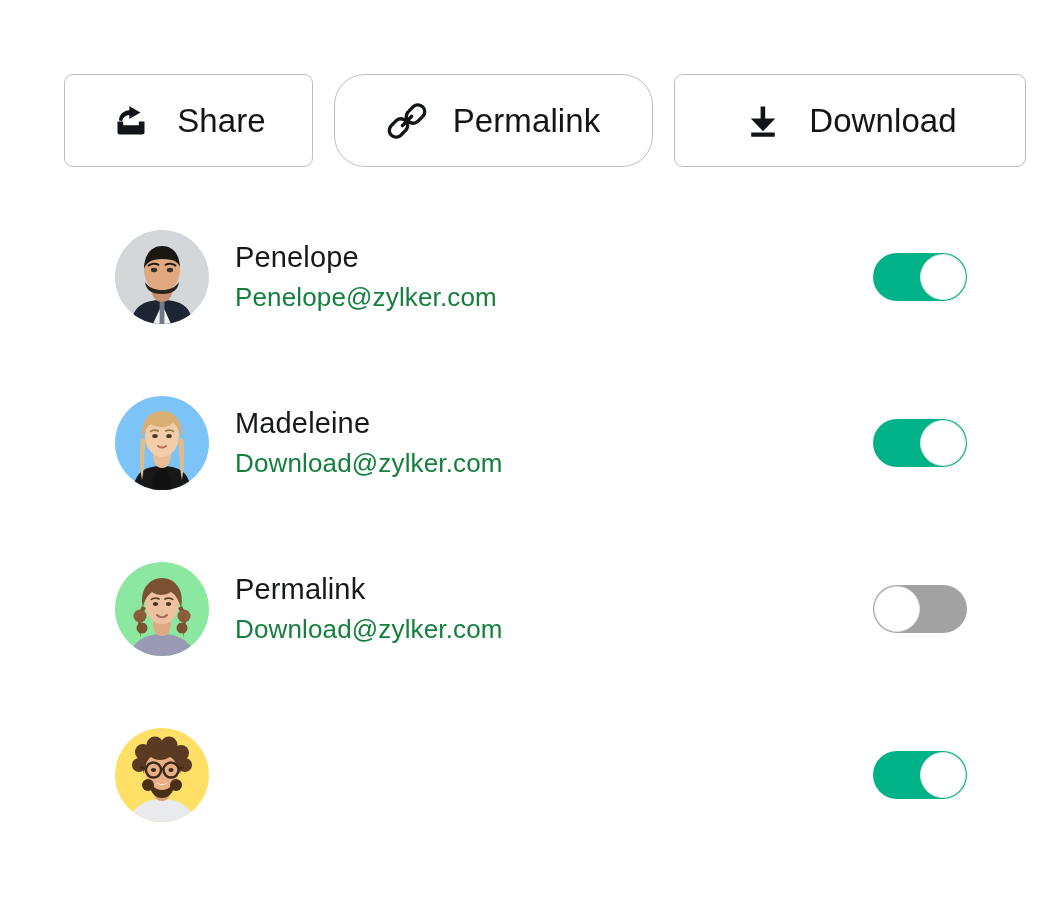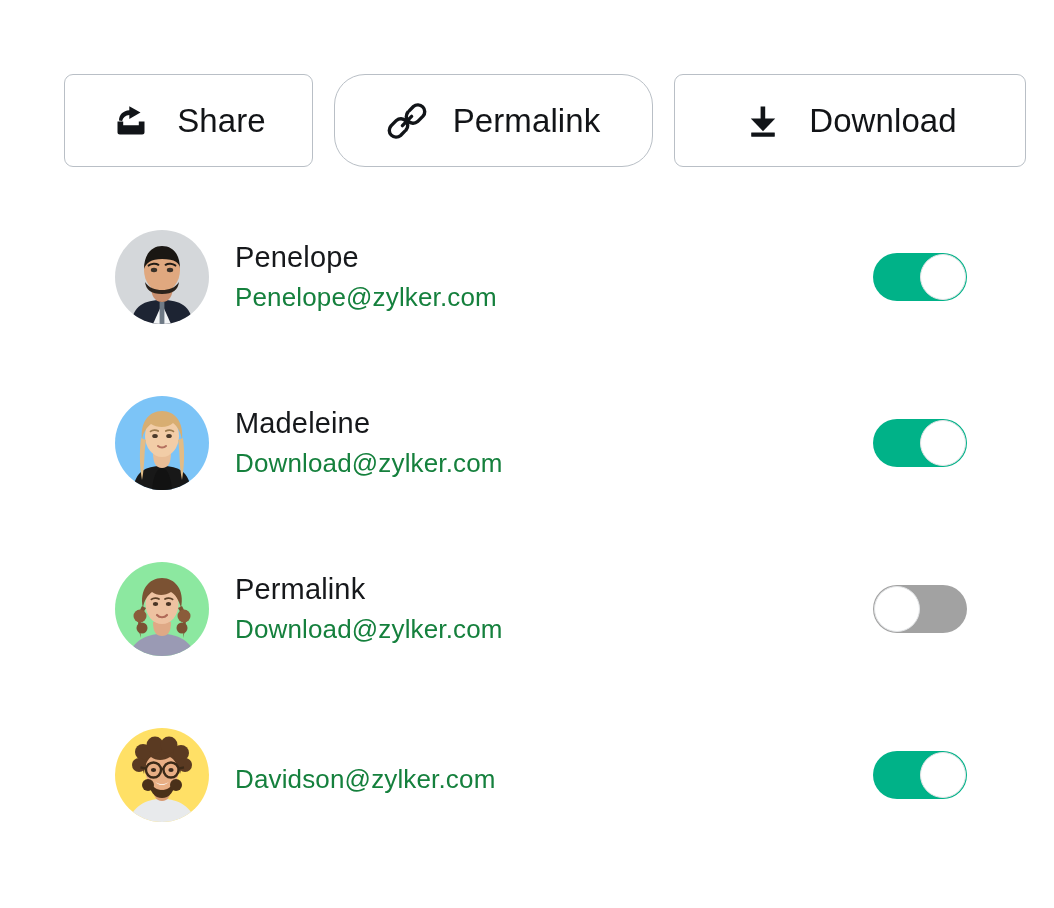--- a/index.html
+++ b/index.html
@@ -299,21 +299,20 @@
             <path d="M46 41.4 C47 40.6 47.6 40.6 48.5 41.4"></path>
             <path d="M31 40.6 L25.5 39.4"></path>
             <path d="M63.5 40.6 L69 39.4"></path>
           </g>
           <ellipse cx="38.5" cy="42" rx="2.6" ry="2" fill="#3a2a1c"></ellipse>
           <ellipse cx="56" cy="42" rx="2.6" ry="2" fill="#3a2a1c"></ellipse>
           <path d="M40 53.5 C43.5 57 50.5 57 54 53.5 C51 58 43 58 40 53.5 Z" fill="#ffffff"></path>
         </svg>
       </div>
       <div class="user-text">
-        <div class="user-email">Davidson@zylker.com</div>
       </div>
       <div class="toggle on">
         <div class="knob"></div>
       </div>
     </div>
 
   </div>
 </div>
 
 </body></html>

